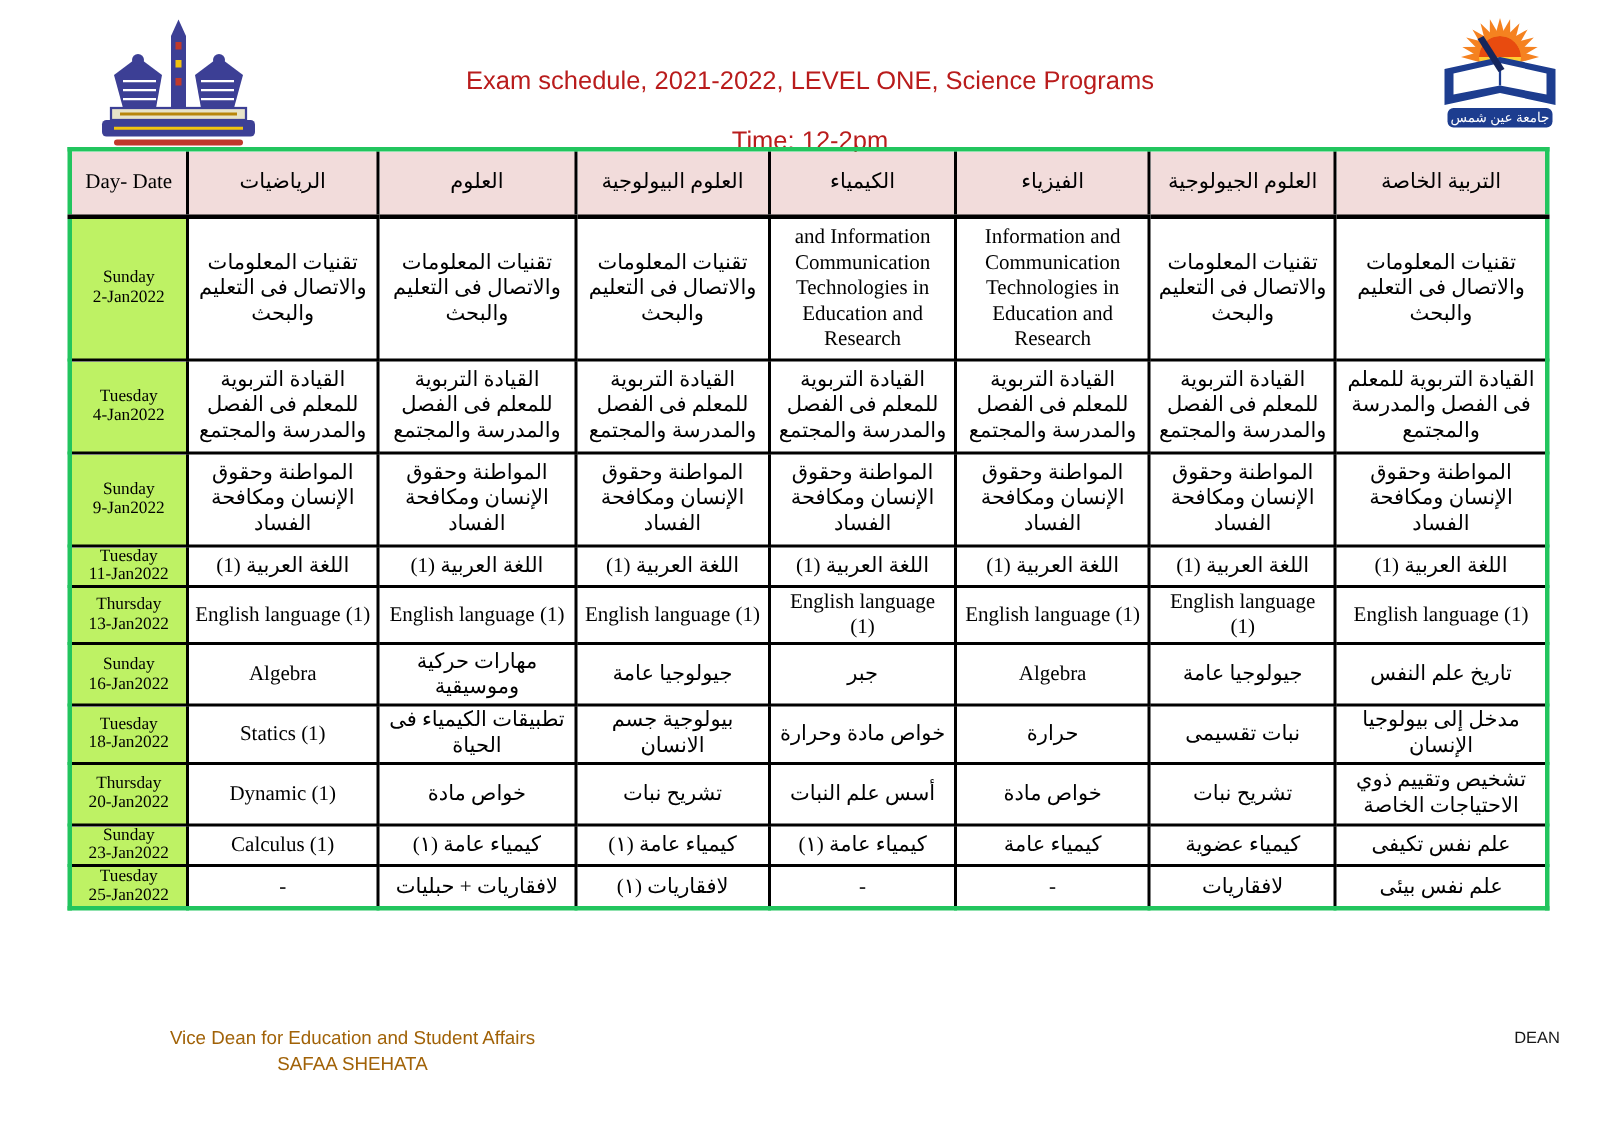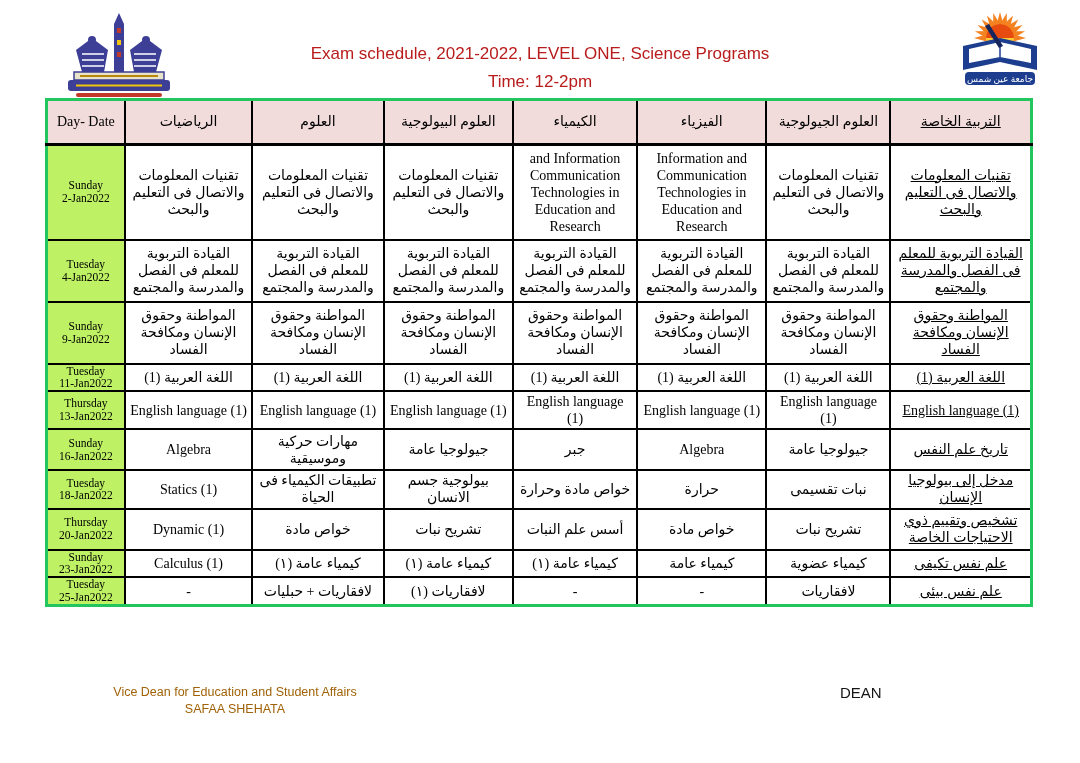--- a/index.html
+++ b/index.html
@@ -2,52 +2,52 @@
 <html><head>
 <meta charset="utf-8">
 <style>
   html,body{margin:0;padding:0;background:#ffffff;}
   body{width:1080px;height:763px;position:relative;font-family:"Liberation Serif","DejaVu Sans",serif;color:#000;}
   .page{position:absolute;inset:0;background:#fff;overflow:hidden;}
 
   
   .titles{position:absolute;left:0;right:0;top:44px;text-align:center;
           font-family:"Liberation Sans",sans-serif;font-size:17px;color:#b91c1c;}
-  .titles .t2{margin-top:8px;}
+  .titles .t2{margin-top:20px;}
 
   
   .logo-left{position:absolute;left:52px;top:10px;width:134px;height:92px;}
   .logo-right{position:absolute;left:933px;top:10px;width:134px;height:84px;}
 
   
   table.schedule{position:absolute;left:45px;top:98px;width:988px;
                  border-collapse:collapse;table-layout:fixed;border:3px solid #22c55e;}
   .schedule th,.schedule td{border:2px solid #000;text-align:center;vertical-align:middle;
                  padding:1px 3px;line-height:1.22;overflow:hidden;}
   .schedule thead th{background:#f2dcdb;font-weight:normal;font-size:14px;height:40px;border-bottom:3px solid #000;}
   .schedule td{font-size:14px;}
   .schedule td.datecell{background:#bef264;font-size:11.5px;line-height:1.12;padding:0 1px;}
   .c0{width:7.6%;} .c1{width:13%;} .c2{width:13.4%;} .c3{width:13.2%;}
-  .c4{width:12.6%;} .c5{width:13.2%;} .c6{width:12.6%;} .c7{width:14.4%;text-decoration:underline;}
+  .c4{width:12.6%;} .c5{width:13.2%;} .c6{width:12.6%;} .c7{width:14.4%;}
   #schedule-body tr:nth-child(1){height:95px;}
   #schedule-body tr:nth-child(2){height:62px;}
   #schedule-body tr:nth-child(3){height:62px;}
   #schedule-body tr:nth-child(4){height:23px;}
   #schedule-body tr:nth-child(5){height:38px;}
   #schedule-body tr:nth-child(6){height:41px;}
   #schedule-body tr:nth-child(7){height:38px;}
   #schedule-body tr:nth-child(8){height:41px;}
   #schedule-body tr:nth-child(9){height:23px;}
   #schedule-body tr:nth-child(10){height:25px;}
 
   
   .footer-left{position:absolute;left:60px;top:684px;width:350px;text-align:center;
                font-family:"Liberation Sans",sans-serif;font-size:12.5px;line-height:17px;color:#a16207;}
-  .footer-right{position:absolute;left:840px;top:684px;width:200px;text-align:left;
-               font-family:"Liberation Sans",sans-serif;font-size:15px;line-height:17px;color:#161616;}
+  .footer-right{position:absolute;left:840px;top:684px;width:200px;text-align:right;
+               font-family:"Liberation Sans",sans-serif;font-size:11px;line-height:17px;color:#161616;}
 </style>
 </head>
 <body>
 
 <div class="page">
 
   <div class="logo-left">
     <svg width="134" height="92" viewBox="0 0 134 92">
 
       <polygon points="67,3 72,14 72,62 62,62 62,14" fill="#3c3f95"></polygon>

